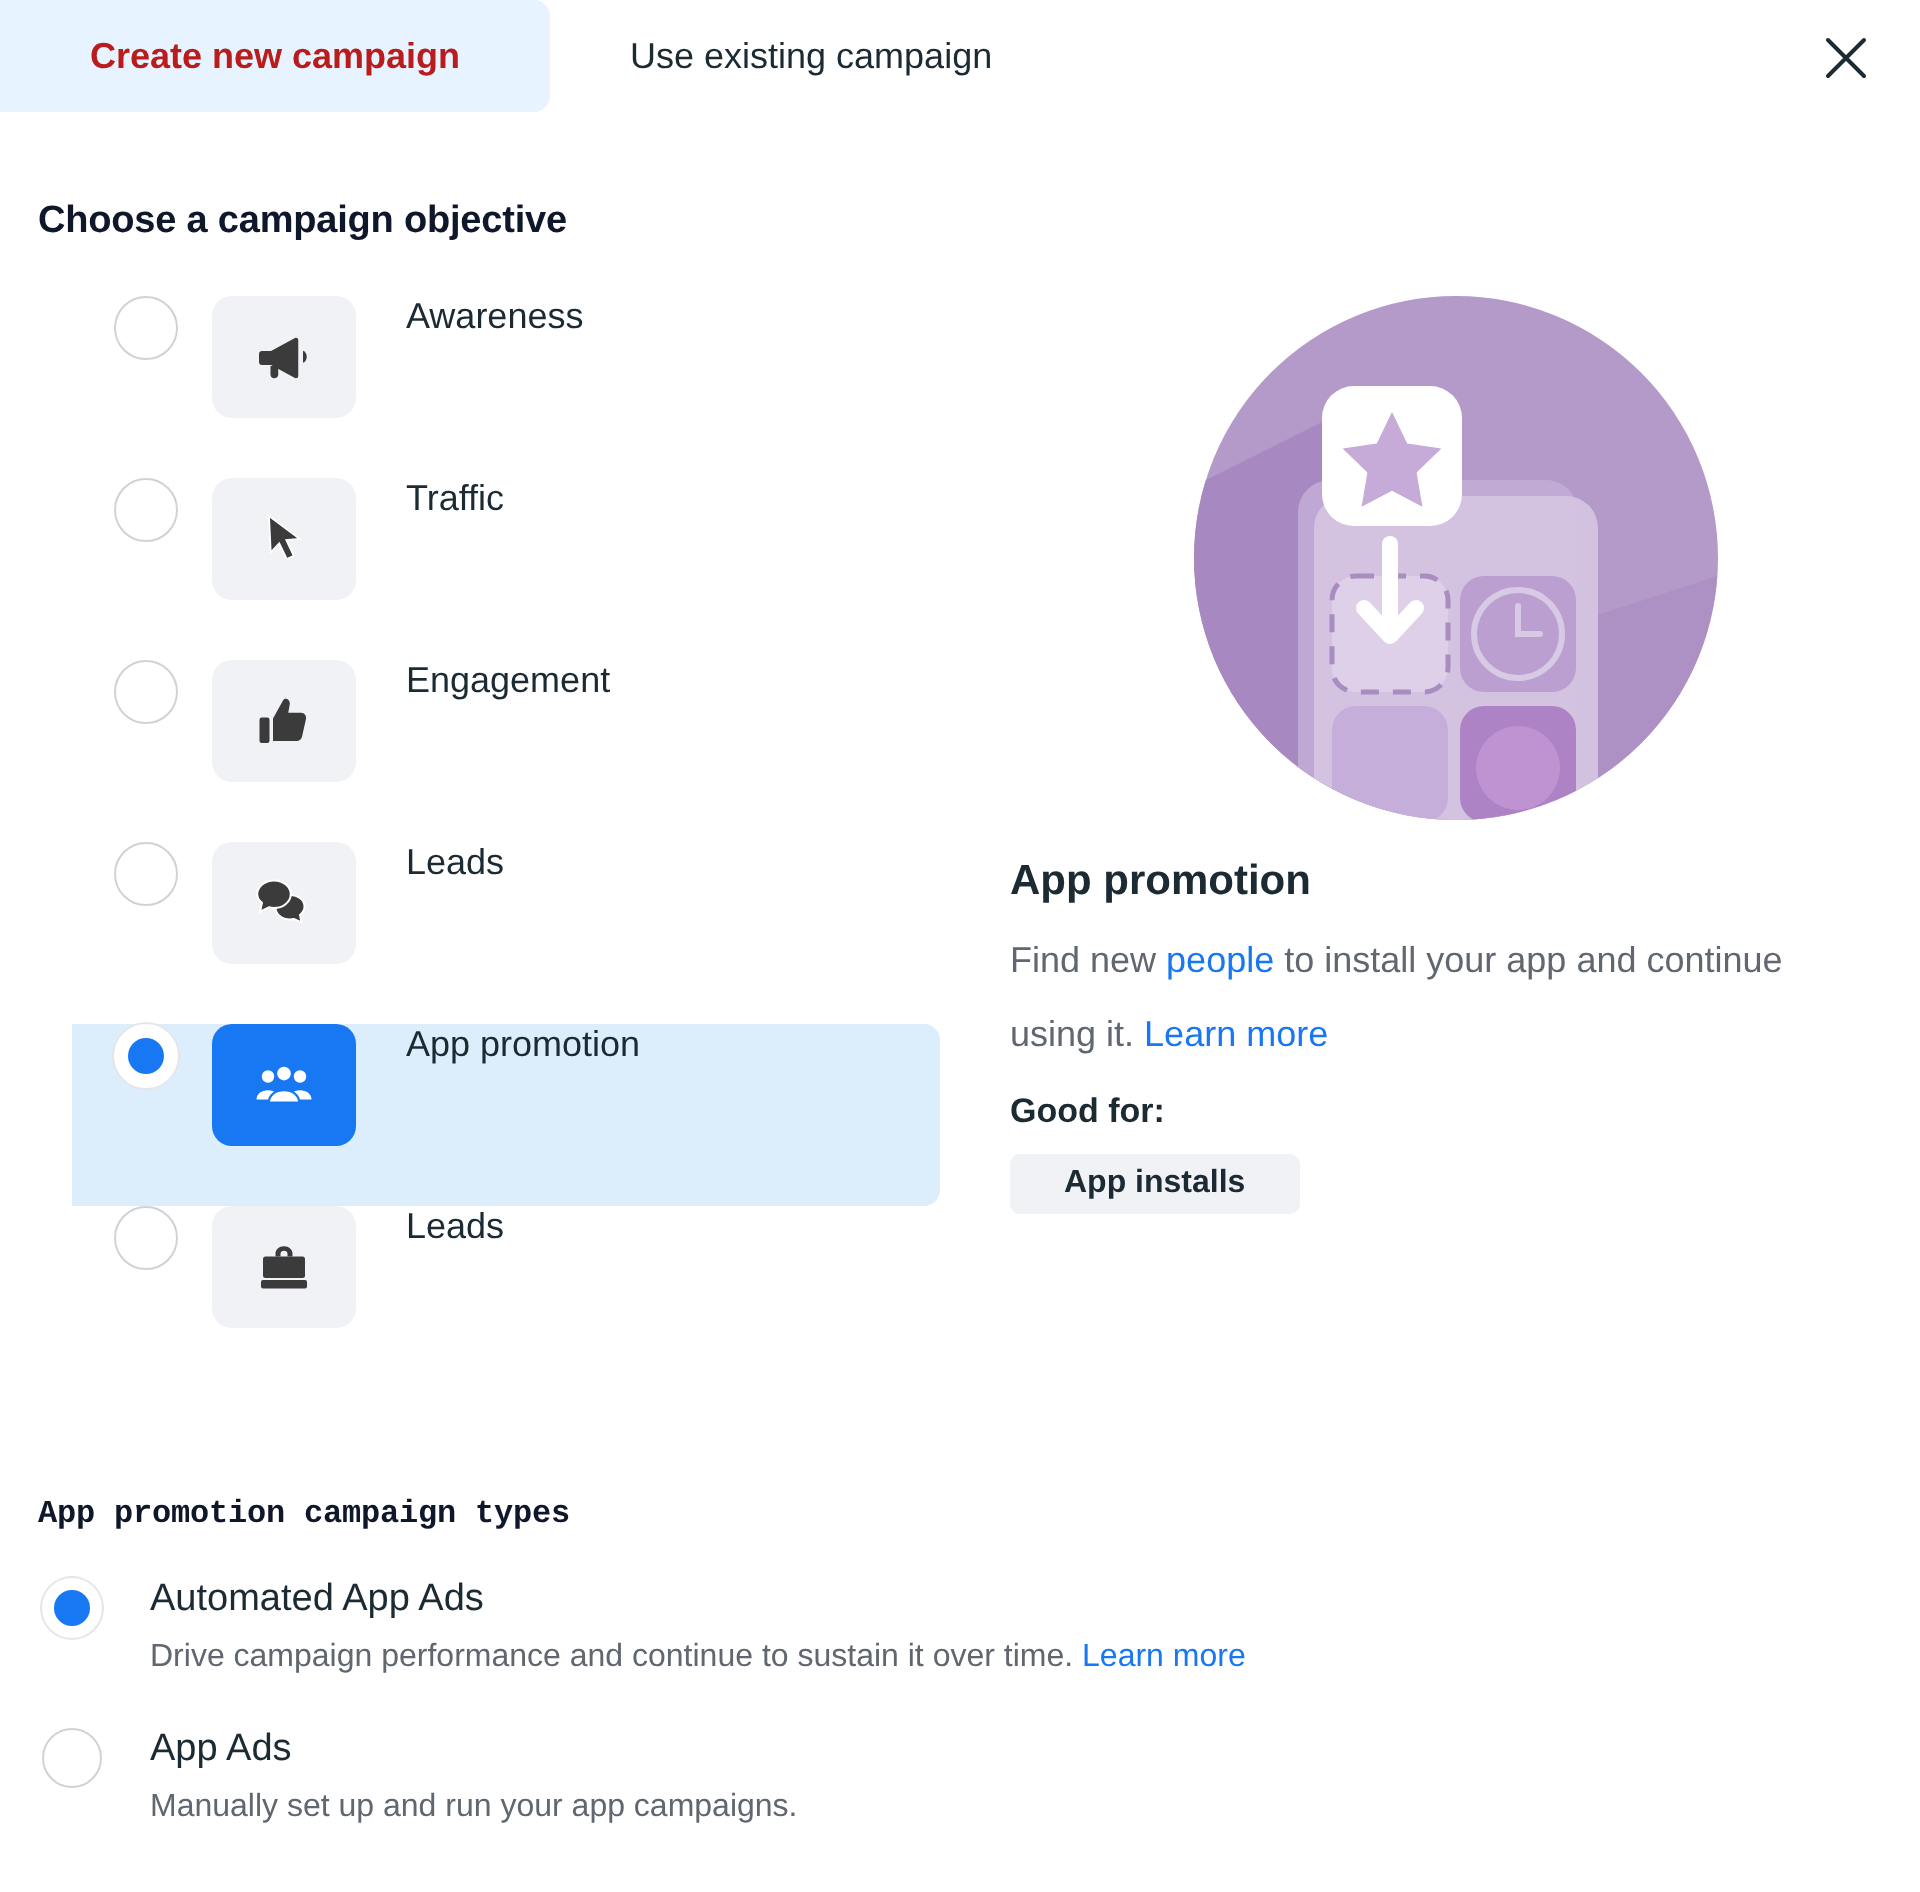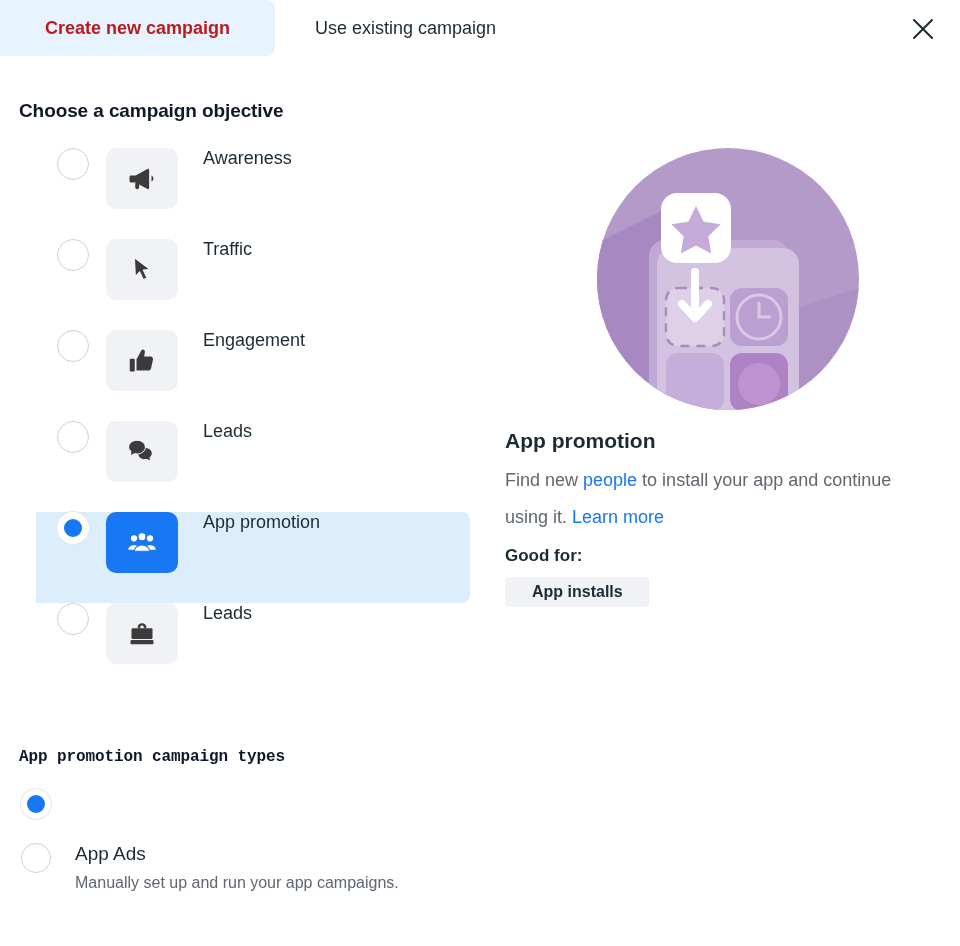--- a/index.html
+++ b/index.html
@@ -388,20 +388,26 @@
     <span class="tag">App installs</span>
   </div>
 </div>
 
 <div class="section-title" id="types-heading">App promotion campaign types</div>
 
 <div class="types-list">
 
   <div class="type-row">
     <span class="type-radio checked"></span>
+    <span class="type-text">
+      <span class="type-title">Automated App Ads</span>
+      <div class="type-desc">
+        <span>Drive campaign performance and continue to sustain it over time. </span><a class="link">Learn more</a>
+      </div>
+    </span>
   </div>
 
   <div class="type-row">
     <span class="type-radio"></span>
     <span class="type-text">
       <span class="type-title">App Ads</span>
       <div class="type-desc">Manually set up and run your app campaigns.</div>
     </span>
   </div>
 </div>

